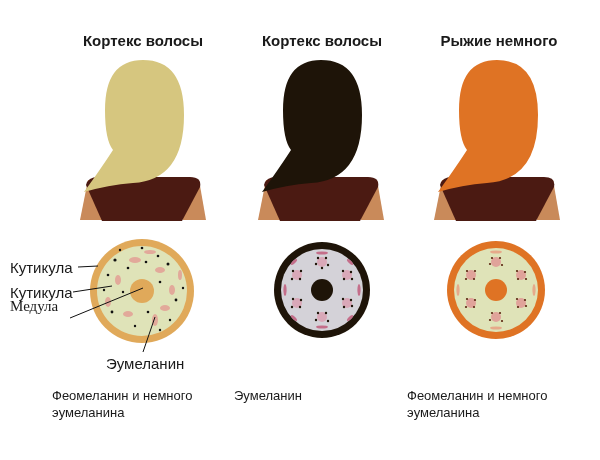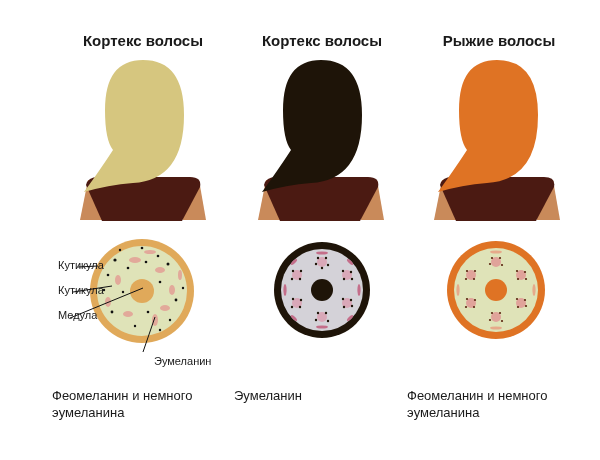--- a/index.html
+++ b/index.html
@@ -1,30 +1,30 @@
 <!DOCTYPE html>
 <html><head>
   <meta charset="utf-8">
   <style>
     html, body { margin: 0; padding: 0; background: #ffffff; }
     body { width: 600px; height: 460px; position: relative; overflow: hidden;
            font-family: "Liberation Sans", "DejaVu Sans", sans-serif; color: #1a1a1a; }
     .title { position: absolute; top: 32px; font-size: 15px; font-weight: bold; text-align: center; width: 180px; }
     .fig { position: absolute; top: 55px; }
     .cs { position: absolute; }
-    .lbl { position: absolute; font-size: 11px; margin-left: 48px; }
+    .lbl { position: absolute; font-size: 15px; }
     .cap { position: absolute; top: 387px; width: 180px; text-align: left; font-size: 13px; line-height: 17px; }
     .cap span { display: block; }
   </style>
 </head>
 <body>
 
 <div class="title" style="left:53px;">Кортекс волосы</div>
 <div class="title" style="left:232px;">Кортекс волосы</div>
-<div class="title" style="left:409px;">Рыжие волосы</div>
+<div class="title" style="left:409px;">Рыжие немного</div>
 
 <svg class="fig" style="left:78px;" width="130" height="170" viewBox="0 0 130 170">
   <polygon points="2,165 10,125 27,125 24,165" fill="#c98a5a"></polygon>
   <polygon points="103,125 121,125 128,165 105,165" fill="#c98a5a"></polygon>
   <path d="M8,130 Q10,122 20,122 L112,122 Q124,122 122,132 L104,166 L24,166 Z" fill="#4b1a12"></path>
   <path d="M27,55 Q27,5 65,5 Q106,5 106,60 Q106,125 55,128 Q30,130 6,137 Q22,115 35,95 Q27,85 27,55 Z" fill="#d6c67f"></path>
 </svg>
 <svg class="fig" style="left:256px;" width="130" height="170" viewBox="0 0 130 170">
   <polygon points="2,165 10,125 27,125 24,165" fill="#c98a5a"></polygon>
   <polygon points="103,125 121,125 128,165 105,165" fill="#c98a5a"></polygon>
@@ -174,21 +174,21 @@
     <circle cx="21" cy="31" r="1.1"></circle>
       <circle cx="29" cy="31" r="1.1"></circle>
       <circle cx="20" cy="39" r="1.1"></circle>
       <circle cx="28" cy="39" r="1.1"></circle>
   </g>
   <circle cx="50" cy="50" r="11" fill="#df7324"></circle>
 </svg>
 
 <div class="lbl" style="left:10px;top:259px;">Кутикула</div>
 <div class="lbl" style="left:10px;top:284px;">Кутикула</div>
-<div class="lbl" style="left:10px;top:309px;">Медула</div>
+<div class="lbl" style="left:10px;top:298px;font-family:Liberation Serif, serif;">Медула</div>
 <div class="lbl" style="left:106px;top:355px;">Эумеланин</div>
 
 <div class="cap" style="left:52px;">
   <span>Феомеланин и немного</span>
   <span>эумеланина</span>
 </div>
 <div class="cap" style="left:234px;">
   <span>Эумеланин</span>
 </div>
 <div class="cap" style="left:407px;">

